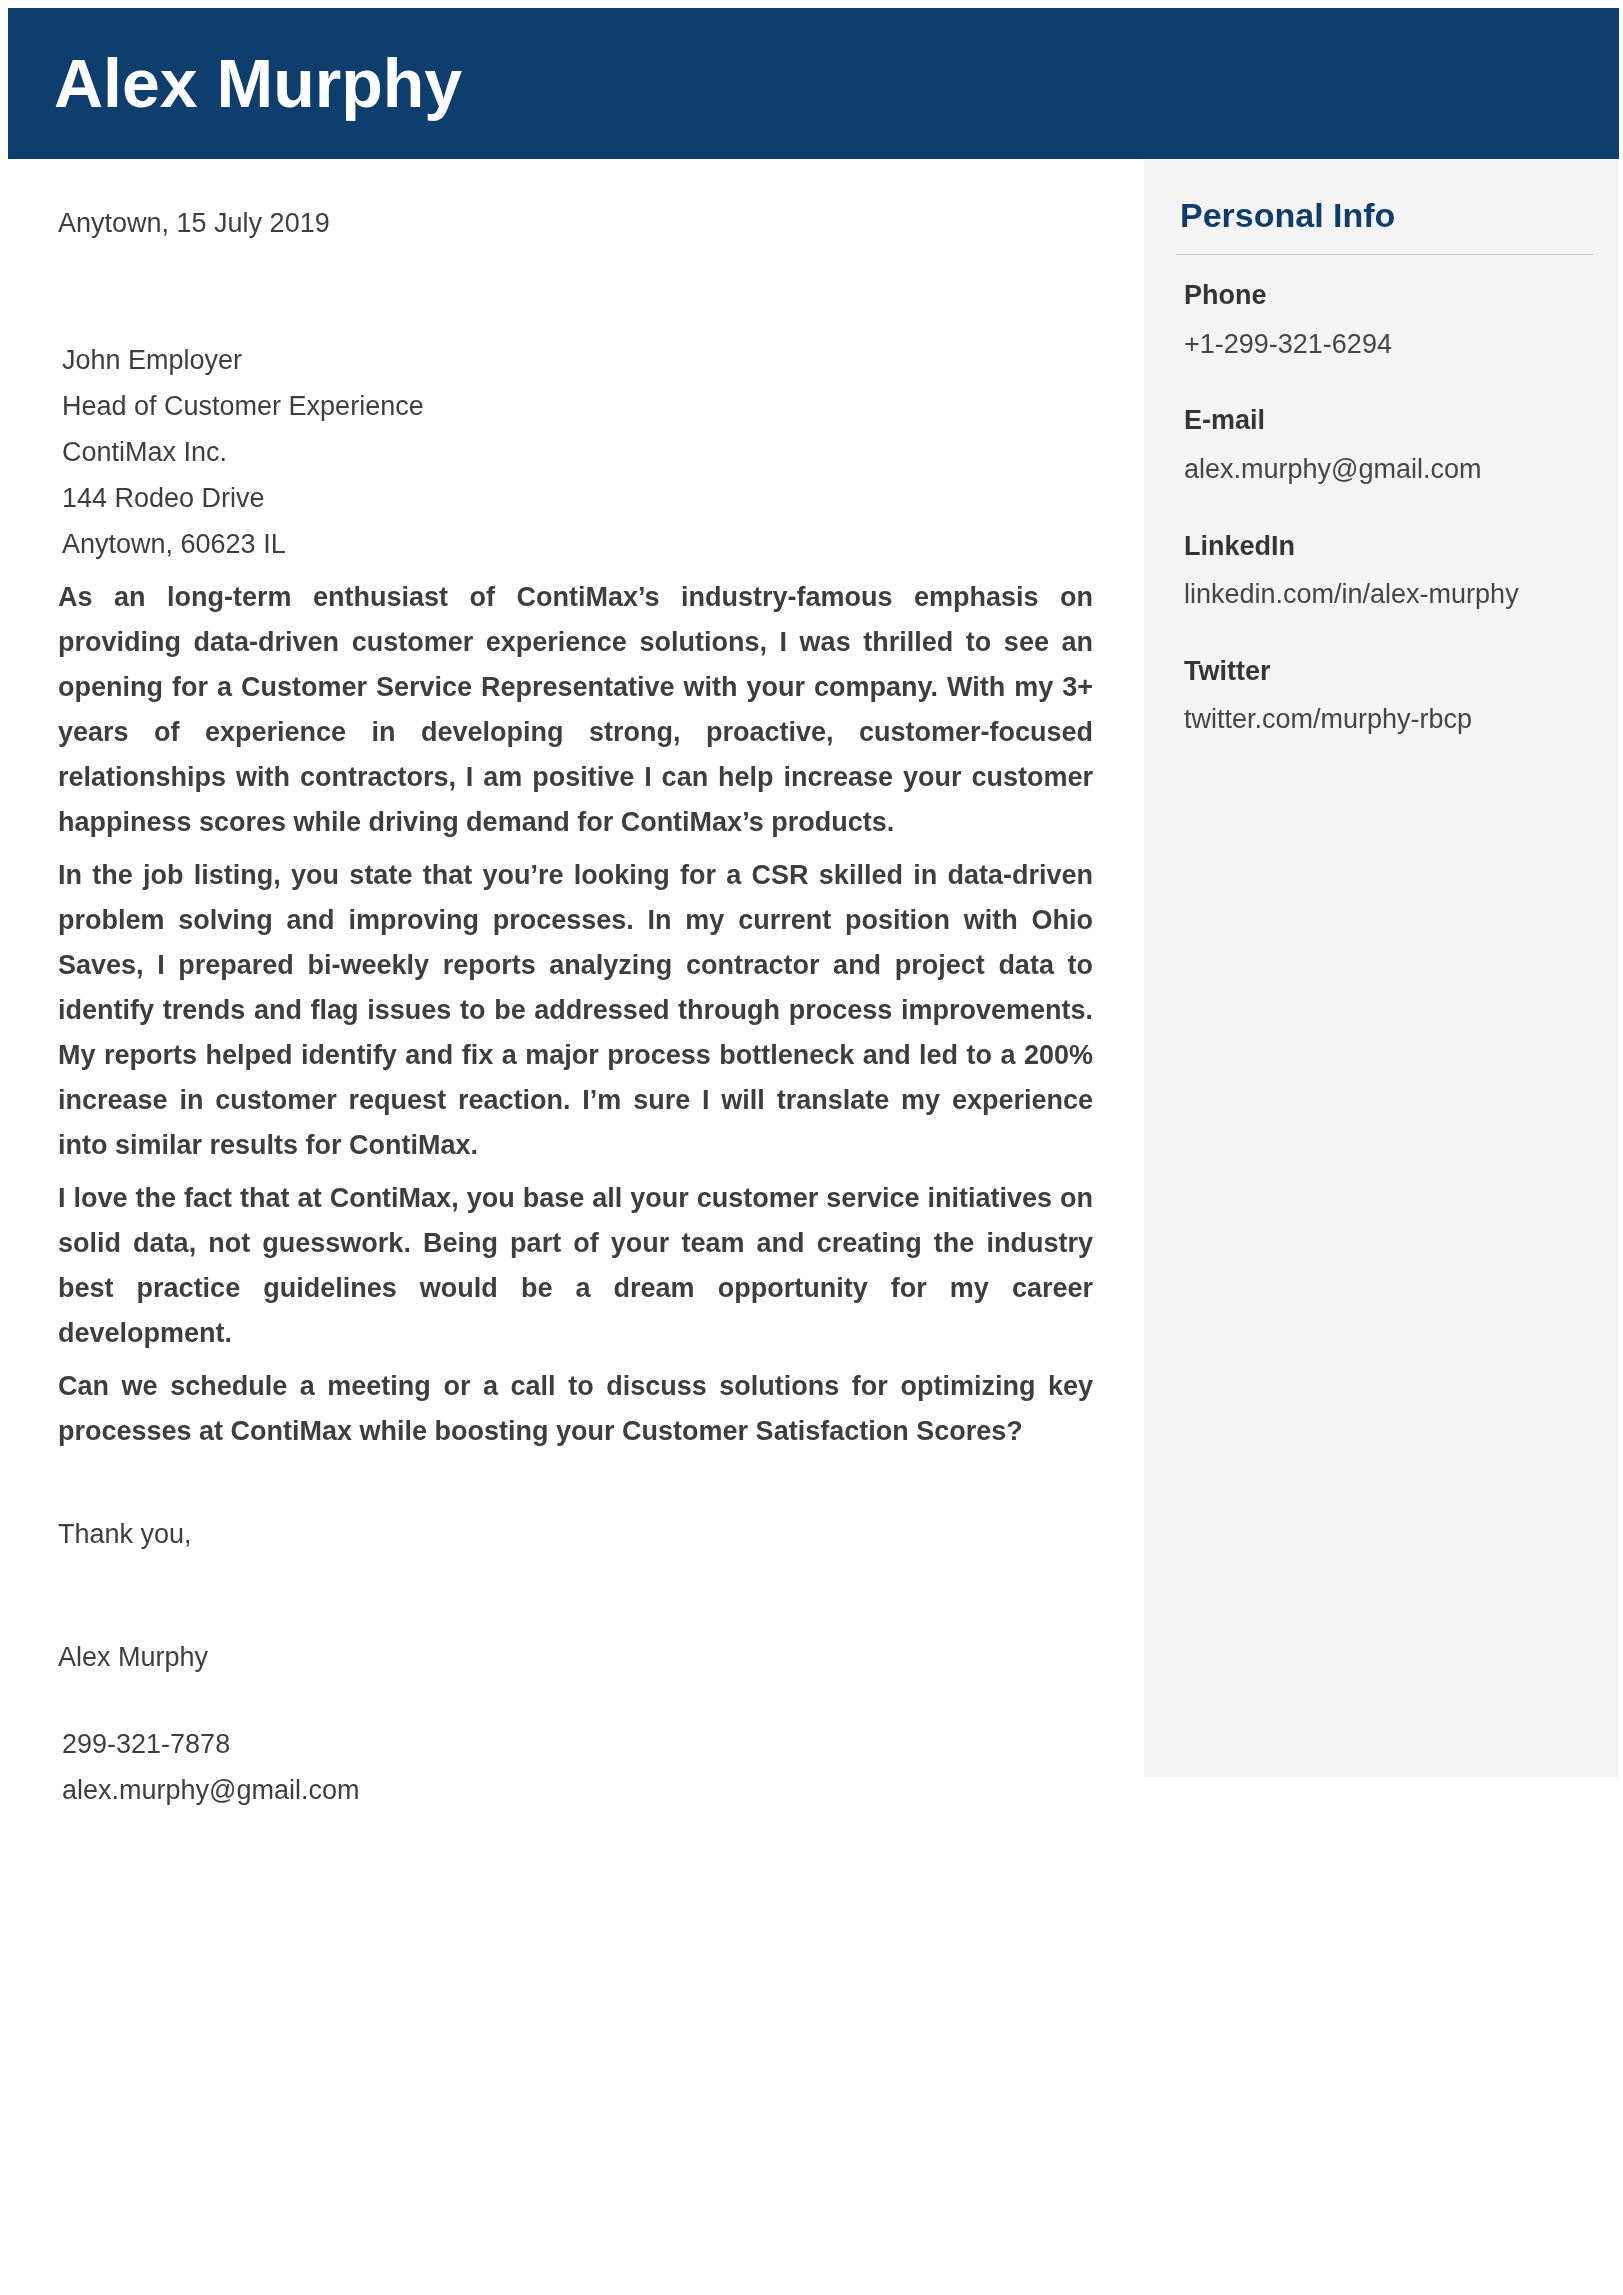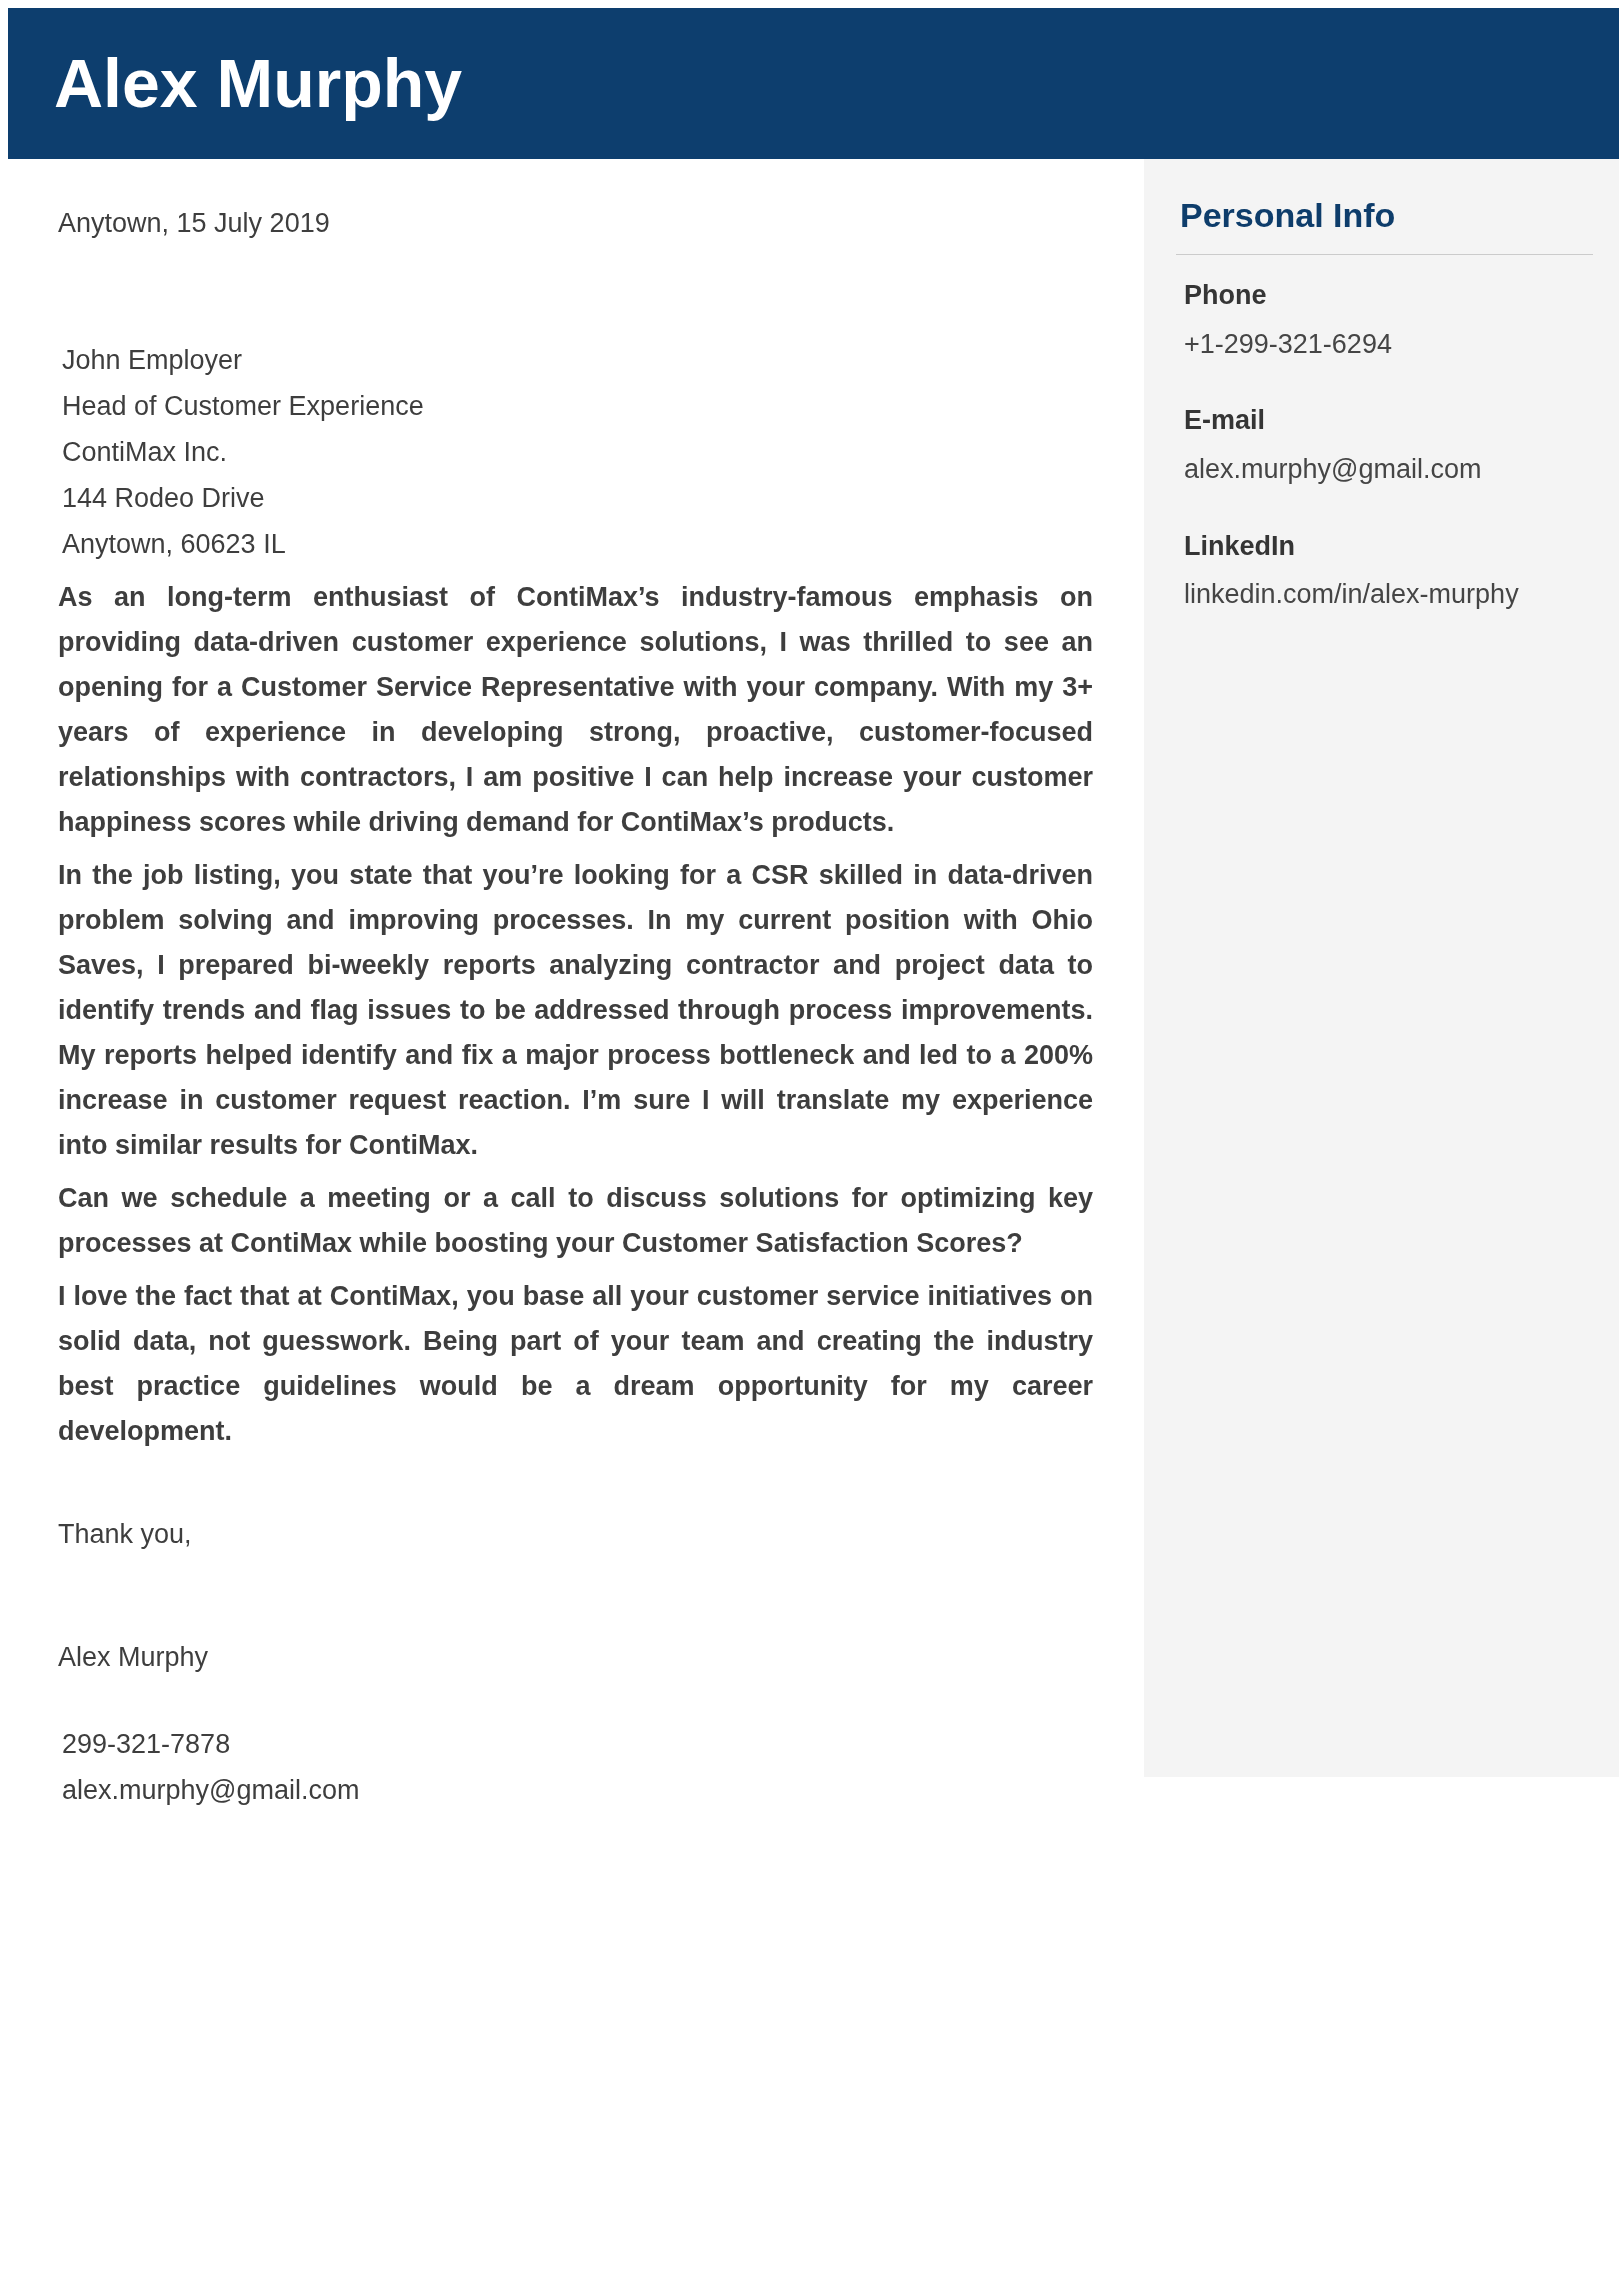--- a/index.html
+++ b/index.html
@@ -105,22 +105,22 @@
       <div>John Employer</div>
       <div>Head of Customer Experience</div>
       <div>ContiMax Inc.</div>
       <div>144 Rodeo Drive</div>
       <div>Anytown, 60623 IL</div>
     </div>
 
 
     <p class="para">As an long-term enthusiast of ContiMax’s industry-famous emphasis on providing data-driven customer experience solutions, I was thrilled to see an opening for a Customer Service Representative with your company. With my 3+ years of experience in developing strong, proactive, customer-focused relationships with contractors, I am positive I can help increase your customer happiness scores while driving demand for ContiMax’s products.</p>
     <p class="para">In the job listing, you state that you’re looking for a CSR skilled in data-driven problem solving and improving processes. In my current position with Ohio Saves, I prepared bi-weekly reports analyzing contractor and project data to identify trends and flag issues to be addressed through process improvements. My reports helped identify and fix a major process bottleneck and led to a 200% increase in customer request reaction. I’m sure I will translate my experience into similar results for ContiMax.</p>
+    <p class="para">I love the fact that at ContiMax, you base all your customer service initiatives on solid data, not guesswork. Being part of your team and creating the industry best practice guidelines would be a dream opportunity for my career development.</p>
     <p class="para">Can we schedule a meeting or a call to discuss solutions for optimizing key processes at ContiMax while boosting your Customer Satisfaction Scores?</p>
-    <p class="para">I love the fact that at ContiMax, you base all your customer service initiatives on solid data, not guesswork. Being part of your team and creating the industry best practice guidelines would be a dream opportunity for my career development.</p>
 
     <div class="thanks">Thank you,</div>
 
     <div class="sig-name">Alex Murphy</div>
 
     <div class="sig-contact">
       <div>299-321-7878</div>
       <div>alex.murphy@gmail.com</div>
     </div>
   </div>
@@ -137,16 +137,20 @@
     <div class="contact-group">
       <div class="contact-label">E-mail</div>
       <div class="contact-value">alex.murphy@gmail.com</div>
     </div>
 
     <div class="contact-group">
       <div class="contact-label">LinkedIn</div>
       <div class="contact-value">linkedin.com/in/alex-murphy</div>
     </div>
 
+    <div class="contact-group">
+      <div class="contact-label">Twitter</div>
+      <div class="contact-value">twitter.com/murphy-rbcp</div>
+    </div>
   </div>
 
 </div>
 
 
 </body></html>

